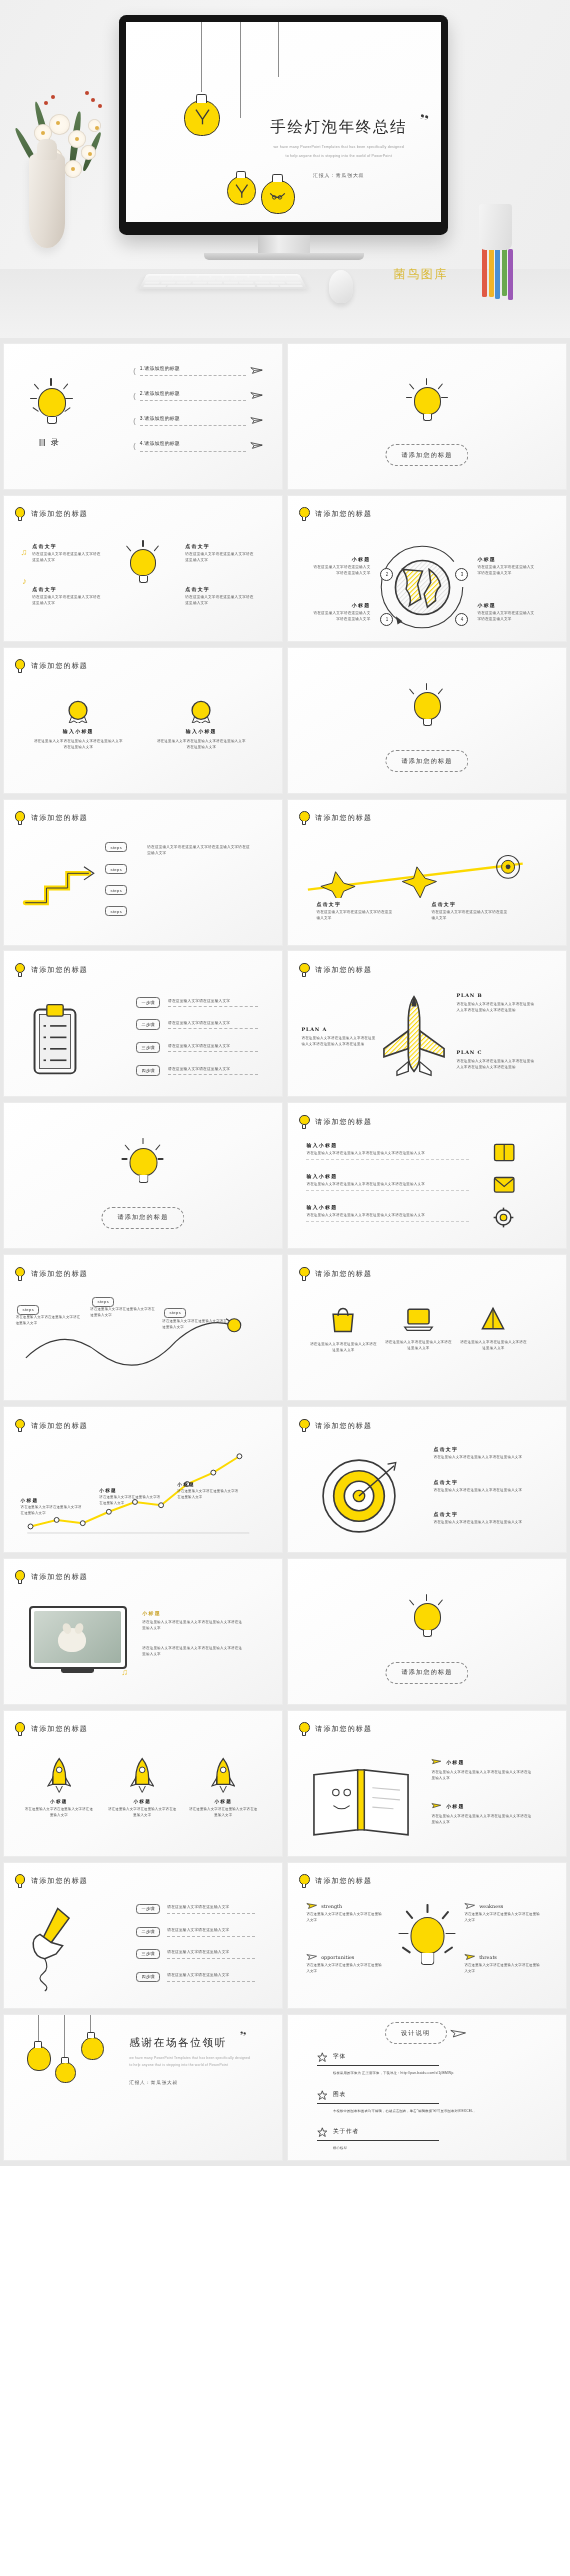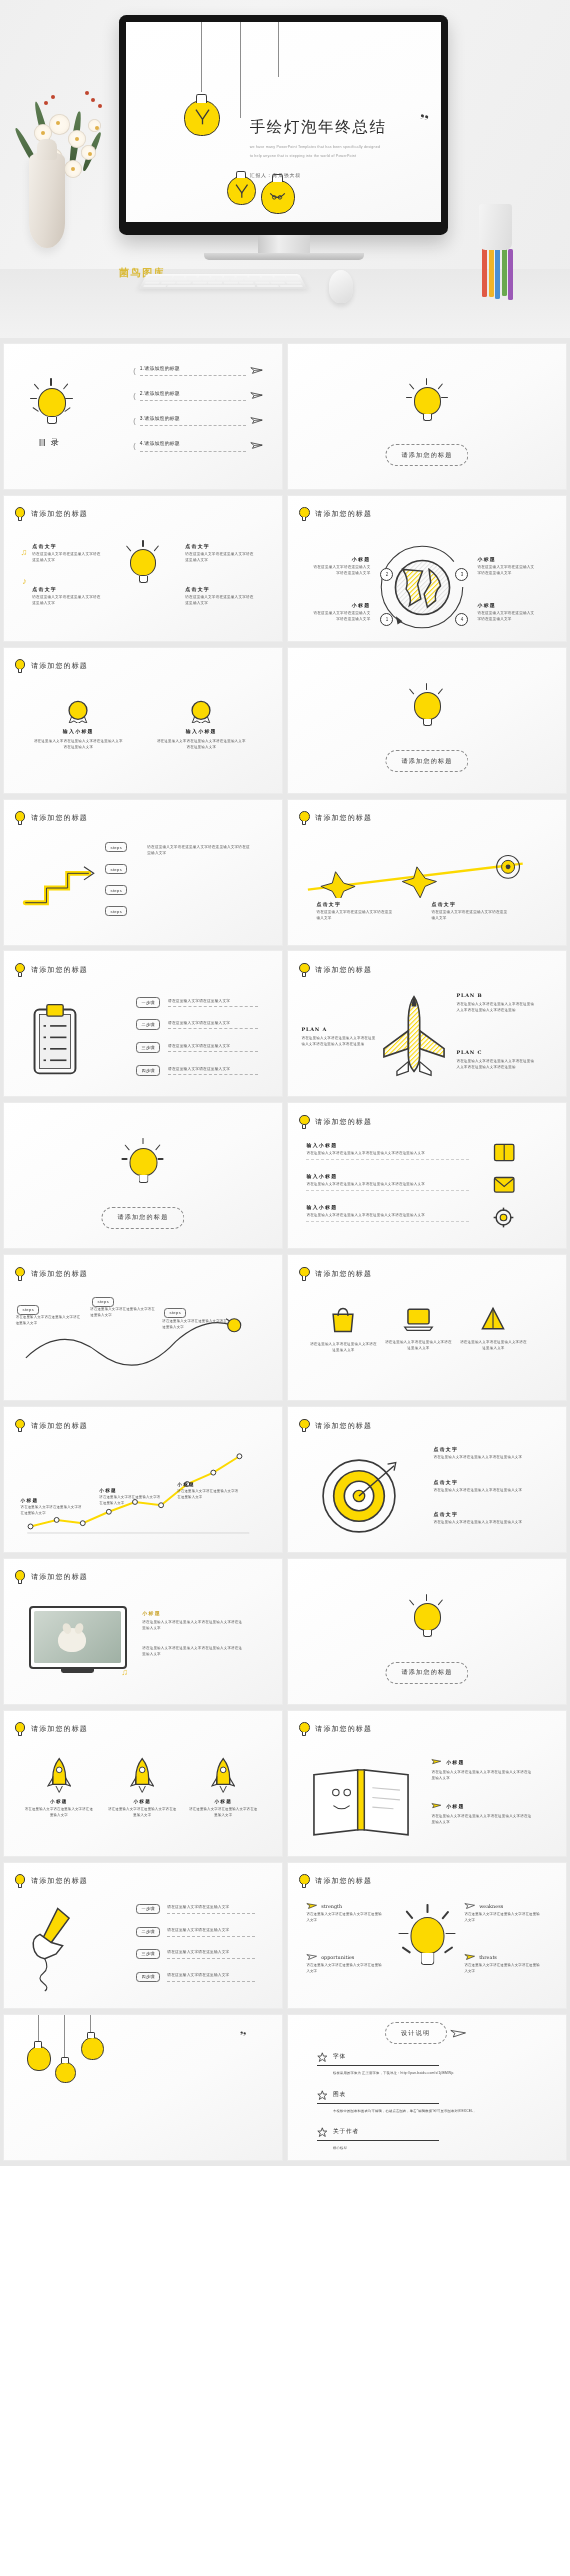--- a/index.html
+++ b/index.html
@@ -55,22 +55,22 @@
   }
   .stand-neck{
     width:52px;height:18px;margin:0 auto;
     background:linear-gradient(90deg,#c9c9c9,#eee 40%,#d3d3d3);
   }
   .stand-base{
     width:160px;height:7.3px;margin:0 auto;border-radius:0 0 4.9px 4.9px;
     background:linear-gradient(180deg,#d9d9d9,#b9b9b9);
   }
   .watermark{
-    text-align:left;font-size:10px;color:#d8b21a;letter-spacing:1.6px;
-    margin-top:5.7px;font-weight:bold;opacity:.85;
+    text-align:right;font-size:12px;color:#d8b21a;letter-spacing:1.6px;
+    margin-top:5.7px;font-weight:normal;opacity:.85;
   }
   
   .keyboard{
     position:absolute;left:143px;top:269px;width:160px;height:24.4px;
     background:linear-gradient(180deg,#fafafa,#e2e2e2);
     border-radius:3.3px;transform:perspective(196px) rotateX(52deg);
     box-shadow:0 3.3px 6.5px rgba(0,0,0,.08);
   }
   .key-rows{position:absolute;inset:3.3px;display:flex;flex-direction:column;gap:1.6px;}
   .key-row{flex:1;display:flex;gap:1.6px;}
@@ -86,21 +86,21 @@
     position:absolute;left:479px;top:204px;width:33px;height:46px;
     background:linear-gradient(100deg,#f4f4f4,#dcdcdc);
     border-radius:3.3px 3.3px 6.5px 6.5px;
   }
   .pencil{position:absolute;width:4.9px;height:51px;border-radius:1.6px;top:-42px;}
 
   
   .cord{position:absolute;width:0.8px;background:#8e8e8e;top:0;}
   .bulb-hero{position:absolute;}
   .hero-title{
-    position:absolute; right:13px; top:95px; width:178px; text-align:left;
+    position:absolute; right:13px; top:95px; width:178px; text-align:center;
   }
   .hero-title h1{
     font-size:15.5px; color:#2b2b2b; font-weight:normal; letter-spacing:1.6px;
     font-family:"DejaVu Serif",serif;
   }
   .hero-sub{font-size:3.6px;color:#9a9a9a;line-height:2.1;margin-top:5.7px;letter-spacing:0.2px;}
   .hero-by{font-size:4.9px;color:#555;margin-top:11.4px;letter-spacing:0.8px;}
   .spark{position:absolute;right:11.4px;top:85px;color:#3a3a3a;font-size:10.6px;transform:rotate(12deg);}
 
   
@@ -1030,20 +1030,26 @@
         <div class="c" style="left:9px;top:0.8px;width:8.1px;height:6.5px;border-radius:1.6px 1.6px 0 0;border-bottom:none;border-top:1.6px solid #3a3a3a;"></div>
       </div>
       <div class="bulb" style="position:absolute;left:49px;top:42px;width:24.4px;height:31px;">
         <div class="g" style="left:1.6px;top:4.9px;width:21px;height:21px;"></div>
         <div class="c" style="left:8.1px;top:0.8px;width:7.3px;height:5.7px;border-radius:1.6px 1.6px 0 0;border-bottom:none;border-top:1.6px solid #3a3a3a;"></div>
       </div>
       <div class="bulb" style="position:absolute;left:75px;top:16.3px;width:26px;height:33px;">
         <div class="g" style="left:1.6px;top:5.7px;width:23px;height:23px;"></div>
         <div class="c" style="left:8.1px;top:0.8px;width:8.1px;height:6.5px;border-radius:1.6px 1.6px 0 0;border-bottom:none;border-top:1.6px solid #3a3a3a;"></div>
       </div>
+      <div style="position:absolute;left:125px;top:21px;width:130px;">
+        <div style="font-size:10.6px;color:#2b2b2b;letter-spacing:1.6px;font-family:'DejaVu Serif',serif;">感谢在场各位领听</div>
+        <div class="ctr-txt" style="font-size:3.3px;color:#a3a3a3;margin-top:5.7px;line-height:2;">we have many PowerPoint Templates that has been specifically designed</div>
+        <div class="ctr-txt" style="font-size:3.3px;color:#a3a3a3;line-height:2;">to help anyone that is stepping into the world of PowerPoint</div>
+        <div style="font-size:4.6px;color:#4a4a4a;margin-top:11.4px;letter-spacing:0.8px;">汇报人：青瓜强大叔</div>
+      </div>
       <span class="spark" style="position:absolute;left:236px;top:14.7px;font-size:8.1px;">❟❟</span>
     </div>
 
     <div class="slide">
       <div style="position:absolute;left:50%;top:9.8px;transform:translateX(-50%);display:flex;align-items:center;gap:6.5px;">
         <span class="cloud-title">设计说明</span>
         <svg width="16.3" height="10.6" viewBox="0 0 20 13">
             <path d="M1 3 L19 6 L4 11 L6 6.6 Z" fill="none" stroke="#3a3a3a" stroke-width="1"></path>
           </svg>
       </div>

